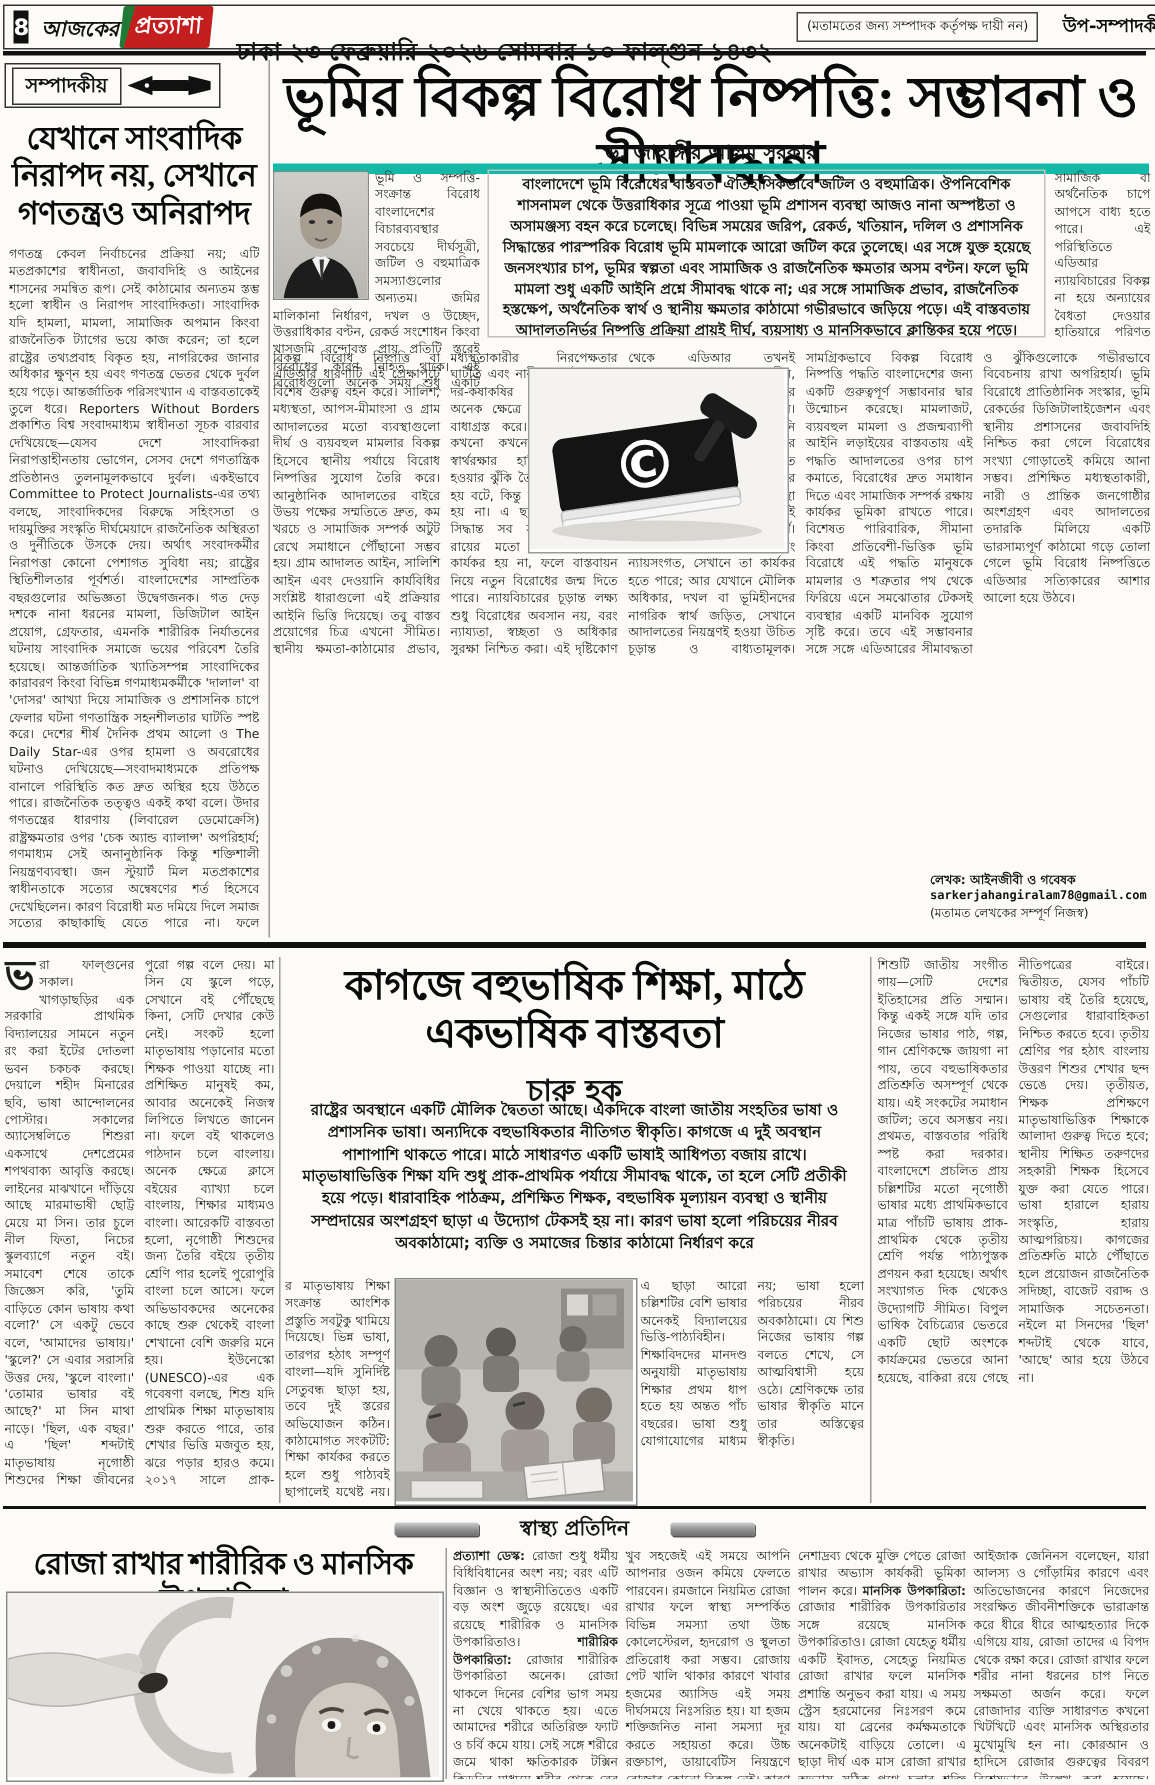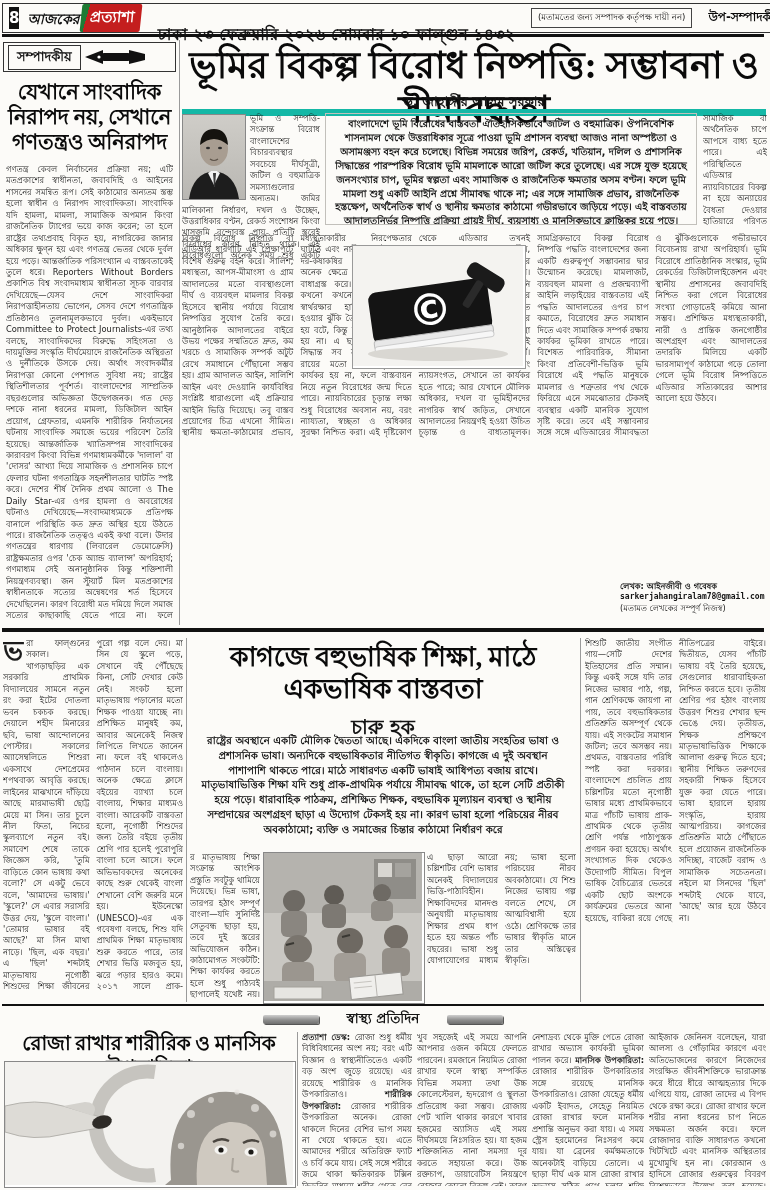--- a/index.html
+++ b/index.html
@@ -43,21 +43,21 @@
     <div class="b" style="font-size:16px;white-space:nowrap;margin-top:35px;">ঢাকা ২৩ ফেব্রুয়ারি ২০২৬ সোমবার ১০ ফাল্গুন ১৪৩২ </div>
     <div style="flex:1"></div>
     <div class="disc">(মতামতের জন্য সম্পাদক কর্তৃপক্ষ দায়ী নন) </div>
     <div style="flex:1"></div>
     <div class="section-title">উপ-সম্পাদকীয় </div>
     <span style="font-size:13px;">❮ </span>
     <span class="mark-sq"></span>
   </div>
   <div class="abs rule-h" style="left:2px;top:34px;width:762px;height:3px;"></div>
 
-  <div class="abs boxed" style="left:3px;top:42px;width:173px;height:30px;display:flex;align-items:center;gap:4px;padding:0 4px;box-sizing:border-box;">
+  <div class="abs boxed" style="left:3px;top:42px;width:144px;height:30px;display:flex;align-items:center;gap:4px;padding:0 4px;box-sizing:border-box;">
     <span class="boxed b" style="font-size:13px;padding:1px 8px;">সম্পাদকীয় </span>
     <svg width="62" height="22" viewBox="0 0 62 22">
       <polygon points="0,11 18,4 18,18" fill="#111"></polygon>
       <rect x="16" y="7" width="30" height="8" rx="3" fill="#111"></rect>
       <path d="M44 4 L60 8 L60 14 L44 18 Z" fill="#111"></path>
       <circle cx="14" cy="11" r="1.6" fill="#fff"></circle>
     </svg>
   </div>
   <div class="abs hl serif" style="left:6px;top:80px;width:167px;height:78px;font-size:21px;">যেখানে সাংবাদিক নিরাপদ নয়, সেখানে গণতন্ত্রও অনিরাপদ </div>
   <div class="abs t" style="left:6px;top:164px;width:167px;height:458px;">

